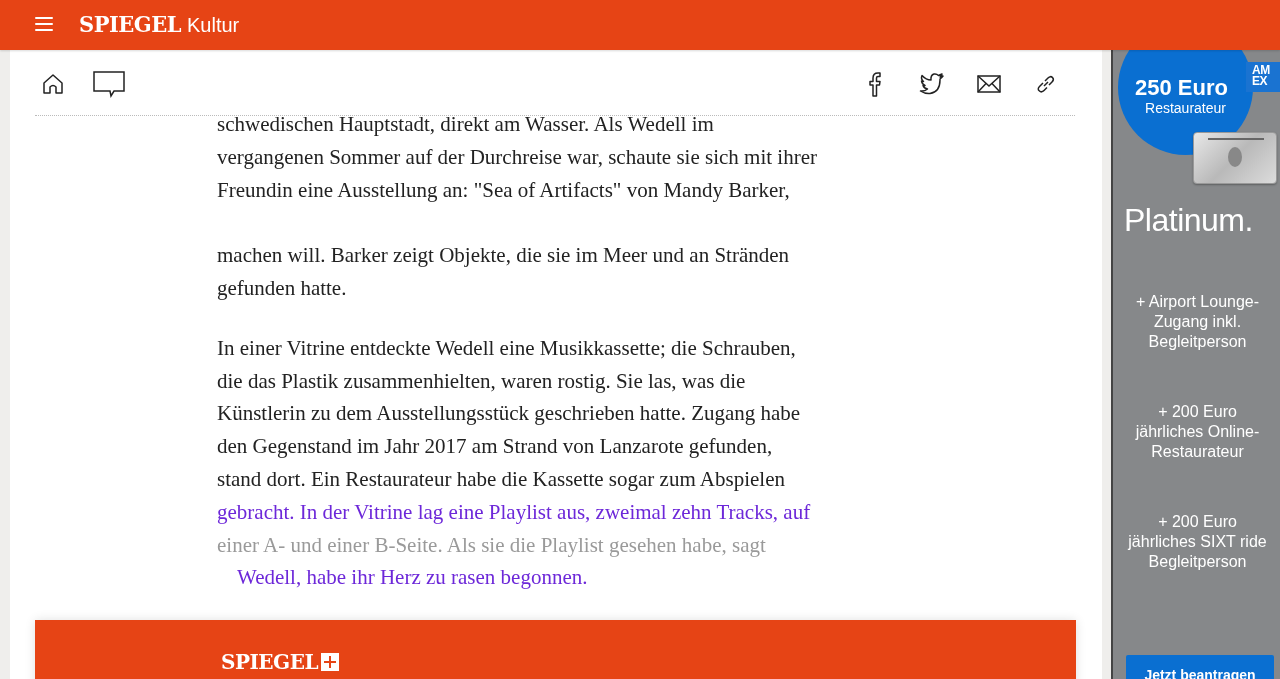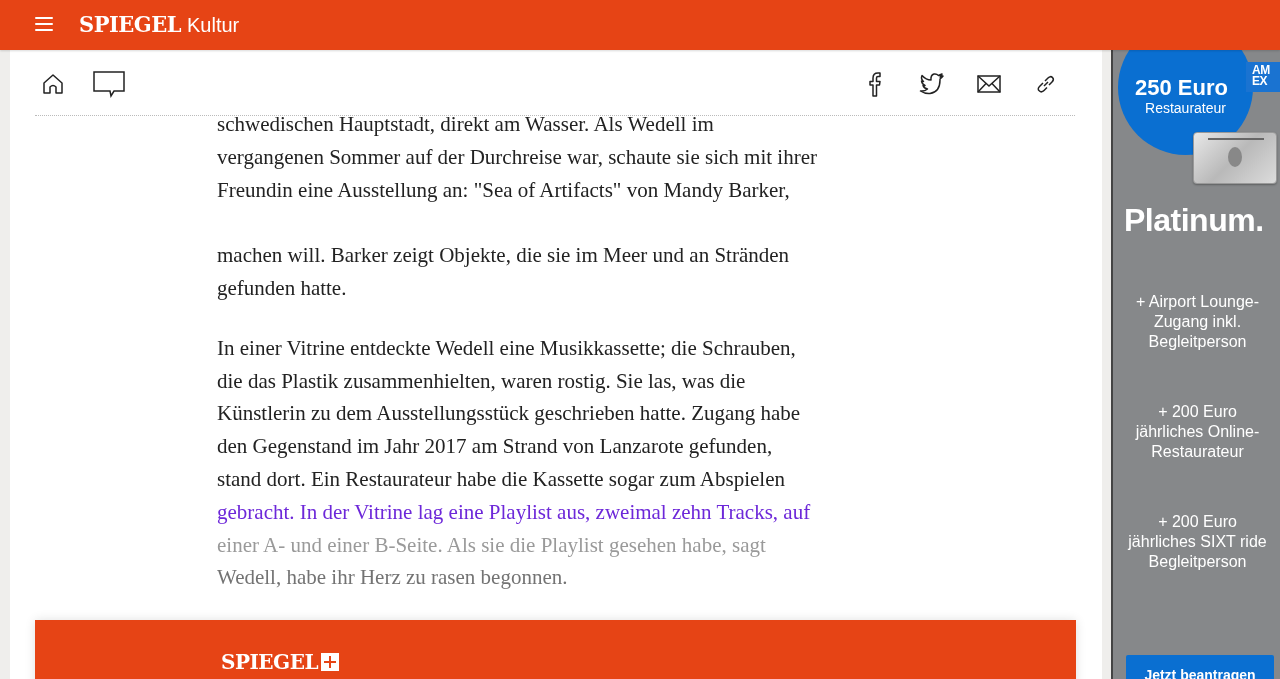--- a/index.html
+++ b/index.html
@@ -32,21 +32,21 @@
     .icon-btn svg { stroke: #222; fill: none; stroke-width: 1.5; }
 
     .article {
       position: absolute; left: 207px; top: 58px; width: 690px;
       font-family: "Liberation Serif", "DejaVu Serif", serif; font-size: 21px; line-height: 32.8px;
       color: #222;
     }
     .article p { margin-bottom: 27px; }
     .fade-1 { color: #6d28d9; }
     .fade-2 { color: #9a9a9a; }
-    .fade-3 { color: #737373; }
+    .fade-3 { color: #6d28d9; margin-left: 20px; }
 
     .plus-banner {
       position: absolute; left: 25px; top: 570px; width: 1041px; height: 70px; background: #e64415;
       box-shadow: 0 0 10px rgba(0,0,0,0.12);
     }
     .plus-logo { position: absolute; left: 186px; top: 30px; display: flex; align-items: center; }
     .plus-logo-text { font-family: "DejaVu Serif", serif; font-weight: bold; color: #fff; font-size: 20px; letter-spacing: -0.5px; }
     .plus-box {
       width: 18px; height: 18px; background: #fff; margin-left: 3px; position: relative;
     }
@@ -71,21 +71,21 @@
       color: #fff; font-weight: bold; font-size: 12px; line-height: 11px; padding: 3px 0 0 6px; letter-spacing: -0.5px;
     }
     .card {
       position: absolute; left: 80px; top: 82px; width: 84px; height: 52px; border-radius: 4px;
       background: linear-gradient(135deg, #e8e8e8, #b9b9b9 50%, #dcdcdc);
       border: 1px solid #999; box-shadow: 0 1px 2px rgba(0,0,0,0.3);
     }
     .card-face { position: absolute; left: 34px; top: 14px; width: 14px; height: 20px; border-radius: 50%; background: #888; }
     .card-line { position: absolute; left: 14px; top: 5px; width: 56px; height: 2px; background: #666; }
     .ad-platinum {
-      position: absolute; left: 11px; top: 152px; color: #fff; font-weight: bold; font-size: 32px; letter-spacing: -0.5px;
+      position: absolute; left: 11px; top: 152px; color: #fff; font-weight: normal; font-size: 32px; letter-spacing: -0.5px;
     }
     .ad-benefit {
       position: absolute; left: 0; width: 169px; text-align: center; color: #fff; font-size: 16px; line-height: 20px;
     }
     .ad-cta {
       position: absolute; left: 13px; top: 605px; width: 148px; height: 34px; background: #0a6fd1; color: #fff;
       font-weight: bold; font-size: 14px; text-align: center; padding-top: 12px; border-radius: 2px; cursor: pointer;
     }
   </style>
 </head>

